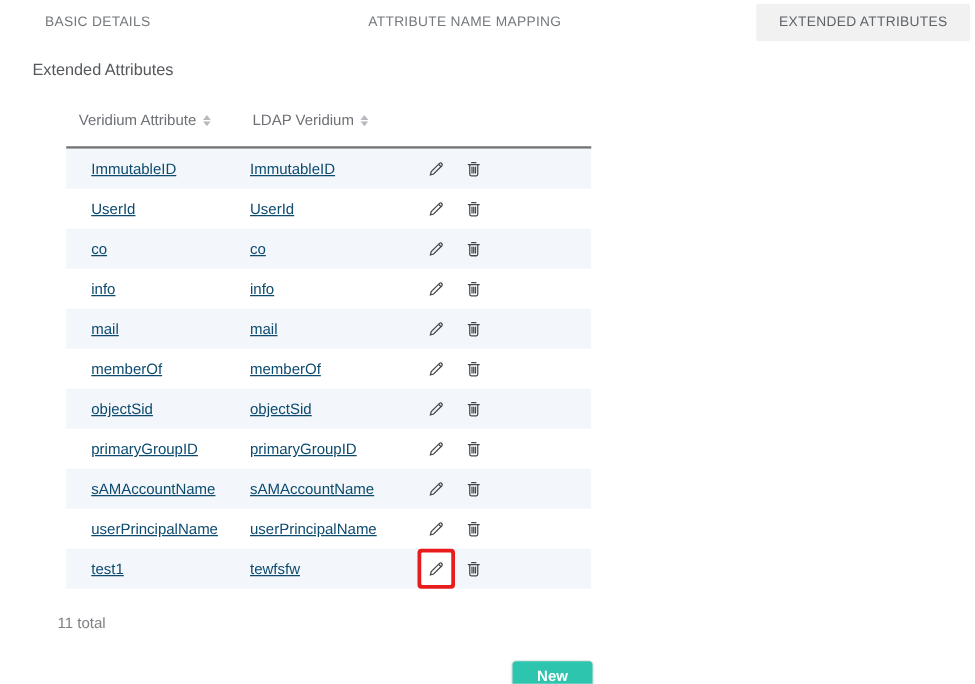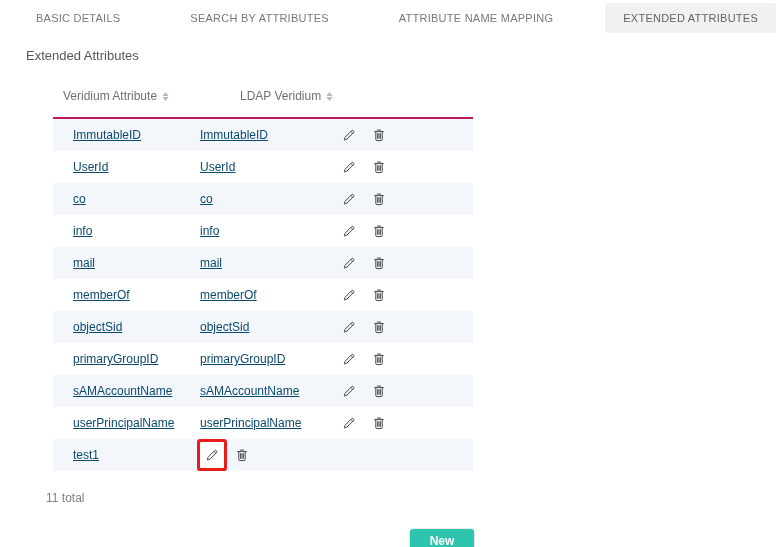--- a/index.html
+++ b/index.html
@@ -35,22 +35,21 @@
     font-weight: 400;
     color: #54575c;
   }
 
   
   .attr-table { margin: 16px 0 0 53px; width: 420px; }
   .thead {
     display: grid;
     grid-template-columns: 139px 135px 1fr;
     padding: 10px 0 14px 10px;
-    border-bottom: 2px solid #be185d;
-    gap: 38px;
+    border-bottom: 2px solid #737373;
   }
   .th {
     font-size: 12px;
     color: #6d7176;
     display: flex;
     align-items: center;
     gap: 5px;
   }
   .sort-icon { display: inline-flex; flex-direction: column; gap: 1px; }
   .tbody .trow {
@@ -97,21 +96,20 @@
     font-weight: 700;
     cursor: pointer;
     box-shadow: 0 0 0 1px rgba(0,0,0,0.06), 0 1px 3px rgba(0,0,0,0.12);
   }
 </style>
 </head>
 <body>
 
 <nav class="tabbar">
     <div class="tab">BASIC DETAILS</div>
-    <div class="tab">SEARCH BY ATTRIBUTES</div>
     <div class="tab">ATTRIBUTE NAME MAPPING</div>
     <div class="tab active">EXTENDED ATTRIBUTES</div>
   </nav>
 
 <h2 class="section-heading">Extended Attributes</h2>
 
 <div class="attr-table">
   <div class="thead">
       <div class="th">
         <span>Veridium Attribute</span>
@@ -332,20 +330,21 @@
      <path d="M5.3 2.1 H8.7"></path>
      <path d="M2.6 3.6 H11.4"></path>
      <path d="M3.8 3.6 V11.4 a1.2 1.2 0 0 0 1.2 1.2 H9 a1.2 1.2 0 0 0 1.2-1.2 V3.6"></path>
      <path d="M5.6 5.6 V10.4 M7 5.6 V10.4 M8.4 5.6 V10.4"></path>
    </svg>
           </button>
         </div>
       </div>
       <div class="trow">
         <div>test1</div>
+        <div>tewfsfw</div>
         <div class="actions-cell">
           <button class="action-btn highlight" style="box-shadow: rgb(232, 28, 28) 0px 0px 0px 3px;">
             <svg width="14" height="14" viewBox="0 0 14 14" fill="none" stroke="#45484d" stroke-width="1">
      <path d="M2.3 11.9 L3 9.3 L9.6 2.7 a1.35 1.35 0 0 1 1.9 1.9 L4.9 11.2 L2.3 11.9 Z"></path>
      <path d="M8.9 3.4 L10.8 5.3"></path>
    </svg>
           </button>
           <button class="action-btn">
             <svg width="14" height="14" viewBox="0 0 14 14" fill="none" stroke="#45484d" stroke-width="1" stroke-linecap="round">
      <path d="M5.3 2.1 H8.7"></path>

